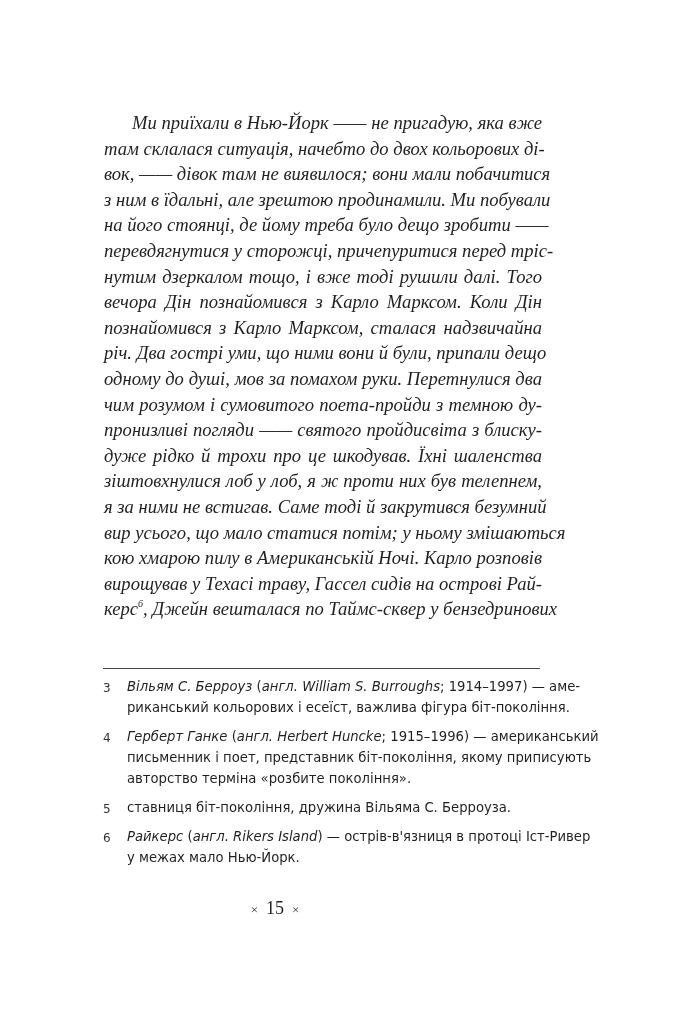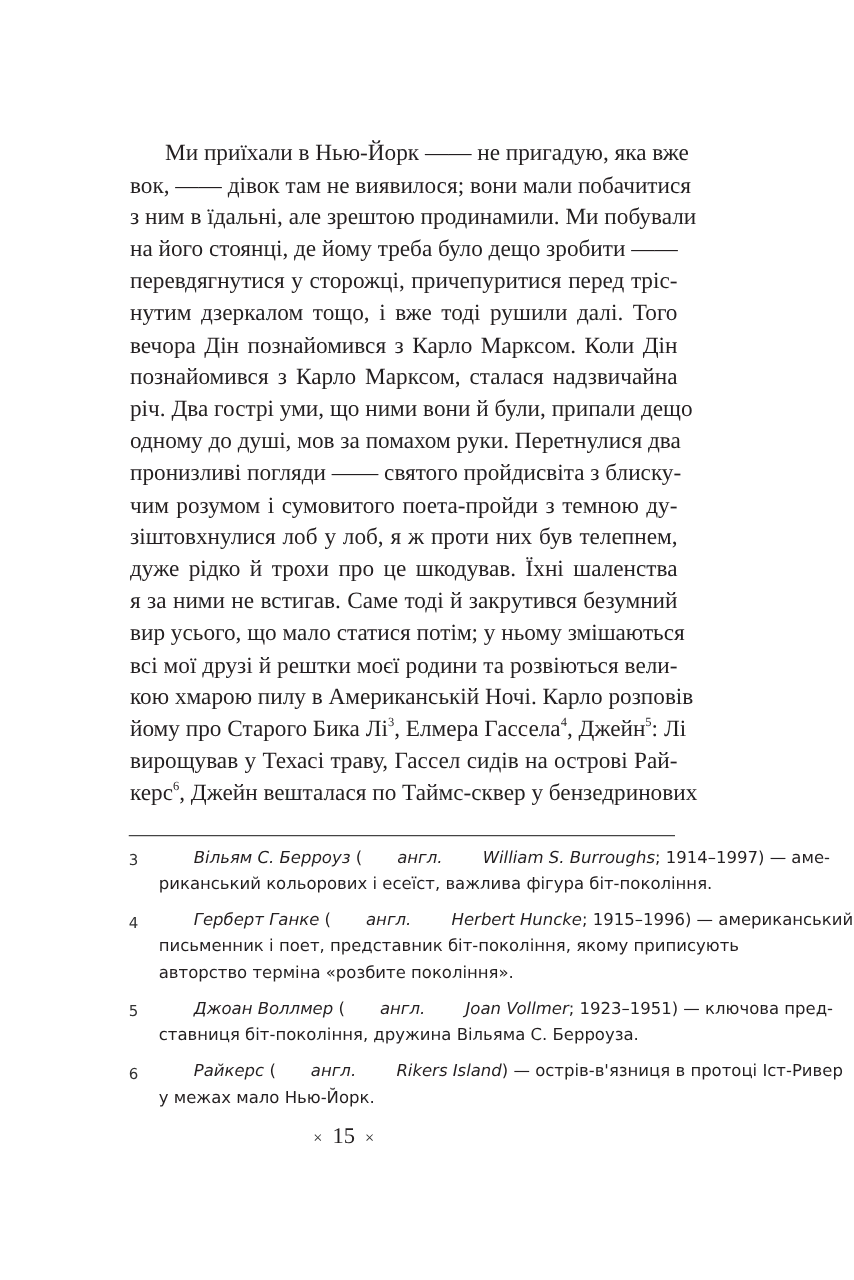--- a/index.html
+++ b/index.html
@@ -3,86 +3,84 @@
 <meta charset="utf-8">
 <style>
   html, body { margin: 0; padding: 0; background: #ffffff; }
   body { width: 683px; height: 1024px; position: relative; overflow: hidden; color: #231f20; }
   .page { position: absolute; left: 0; top: 0; width: 683px; height: 1024px; }
   .body-text {
     position: absolute; left: 104px; top: 110px; width: 438px;
     font-family: "Liberation Serif", "DejaVu Serif", serif;
     font-size: 18.6px; line-height: 25.6px;
   }
-  .body-line { display: block; white-space: nowrap; text-align: justify; text-align-last: justify; height: 25.6px; }
+  .body-line { display: block; white-space: nowrap; text-align: justify; text-align-last: justify; height: 25.6px; font-style: italic; }
   .body-line.indent { padding-left: 28px; }
   sup { font-size: 10px; line-height: 0; vertical-align: super; position: relative; top: -1px; }
   .rule { position: absolute; left: 103px; top: 668px; width: 437px; height: 0; border-top: 1px solid #444; }
   .footnotes {
     position: absolute; left: 103px; top: 676px; width: 440px;
     font-family: "DejaVu Sans", "Liberation Sans", sans-serif;
     font-size: 13.2px; line-height: 21px;
   }
   .fn { position: relative; padding-left: 24px; margin-bottom: 8px; }
   .fn-num { position: absolute; left: 0; top: 2px; font-size: 12px; color: #333; }
   .fn-line { display: block; white-space: nowrap; text-align: justify; text-align-last: justify; }
   .fn-line.end { text-align-last: left; }
-  .it { font-style: italic; margin-left: 28px; }
+  .it { font-style: italic; }
   .folio {
     position: absolute; left: 0; width: 550px; top: 898px; text-align: center;
     font-family: "Liberation Serif", "DejaVu Serif", serif; font-size: 18px;
   }
   .folio .orn { font-size: 13px; color: #333; margin: 0 8px; }
 </style>
 </head>
 <body>
 
 <div class="page">
 
   <div class="body-text">
     <span class="body-line indent">Ми приїхали в Нью-Йорк —— не пригадую, яка вже</span>
+    <span class="body-line">там склалася ситуація, начебто до двох кольорових ді-</span>
     <span class="body-line">вок, —— дівок там не виявилося; вони мали побачитися</span>
     <span class="body-line">з ним в їдальні, але зрештою продинамили. Ми побували</span>
     <span class="body-line">на його стоянці, де йому треба було дещо зробити ——</span>
     <span class="body-line">перевдягнутися у сторожці, причепуритися перед тріс-</span>
     <span class="body-line">нутим дзеркалом тощо, і вже тоді рушили далі. Того</span>
     <span class="body-line">вечора Дін познайомився з Карло Марксом. Коли Дін</span>
     <span class="body-line">познайомився з Карло Марксом, сталася надзвичайна</span>
     <span class="body-line">річ. Два гострі уми, що ними вони й були, припали дещо</span>
     <span class="body-line">одному до душі, мов за помахом руки. Перетнулися два</span>
+    <span class="body-line">чим розумом і сумовитого поета-пройди з темною ду-</span>
     <span class="body-line">пронизливі погляди —— святого пройдисвіта з блиску-</span>
-    <span class="body-line">чим розумом і сумовитого поета-пройди з темною ду-</span>
+    <span class="body-line">дуже рідко й трохи про це шкодував. Їхні шаленства</span>
     <span class="body-line">зіштовхнулися лоб у лоб, я ж проти них був телепнем,</span>
-    <span class="body-line">дуже рідко й трохи про це шкодував. Їхні шаленства</span>
     <span class="body-line">я за ними не встигав. Саме тоді й закрутився безумний</span>
     <span class="body-line">вир усього, що мало статися потім; у ньому змішаються</span>
-    <span class="body-line">всі мої друзі й рештки моєї родини та розвіються вели-</span>
     <span class="body-line">кою хмарою пилу в Американській Ночі. Карло розповів</span>
-    <span class="body-line"><span>йому про Старого Бика Лі</span><sup>3</sup><span>, Елмера Гассела</span><sup>4</sup><span>, Джейн</span><sup>5</sup><span>: Лі</span></span>
     <span class="body-line">вирощував у Техасі траву, Гассел сидів на острові Рай-</span>
     <span class="body-line"><span>керс</span><sup>6</sup><span>, Джейн вешталася по Таймс-сквер у бензедринових</span></span>
   </div>
 
   <div class="rule"></div>
 
   <div class="footnotes">
     <div class="fn">
       <span class="fn-num">3</span>
       <span class="fn-line"><span class="it">Вільям С. Берроуз</span><span> (</span><span class="it">англ.</span><span class="it"> William S. Burroughs</span><span>; 1914–1997) — аме-</span></span>
       <span class="fn-line end">риканський кольорових і есеїст, важлива фігура біт-покоління.</span>
     </div>
     <div class="fn">
       <span class="fn-num">4</span>
       <span class="fn-line"><span class="it">Герберт Ганке</span><span> (</span><span class="it">англ.</span><span class="it"> Herbert Huncke</span><span>; 1915–1996) — американський</span></span>
       <span class="fn-line">письменник і поет, представник біт-покоління, якому приписують</span>
       <span class="fn-line end">авторство терміна «розбите покоління».</span>
     </div>
     <div class="fn">
       <span class="fn-num">5</span>
-      <span class="fn-line"><span class="it">Джоан Воллмер</span><span> (</span><span class="it">англ.</span><span class="it"> Joan Vollmer</span><span>; 1923–1951) — ключова пред-</span></span>
       <span class="fn-line end">ставниця біт-покоління, дружина Вільяма С. Берроуза.</span>
     </div>
     <div class="fn">
       <span class="fn-num">6</span>
       <span class="fn-line"><span class="it">Райкерс</span><span> (</span><span class="it">англ.</span><span class="it"> Rikers Island</span><span>) — острів-в'язниця в протоці Іст-Ривер</span></span>
       <span class="fn-line end">у межах мало Нью-Йорк.</span>
     </div>
   </div>
 
   <div class="folio">

